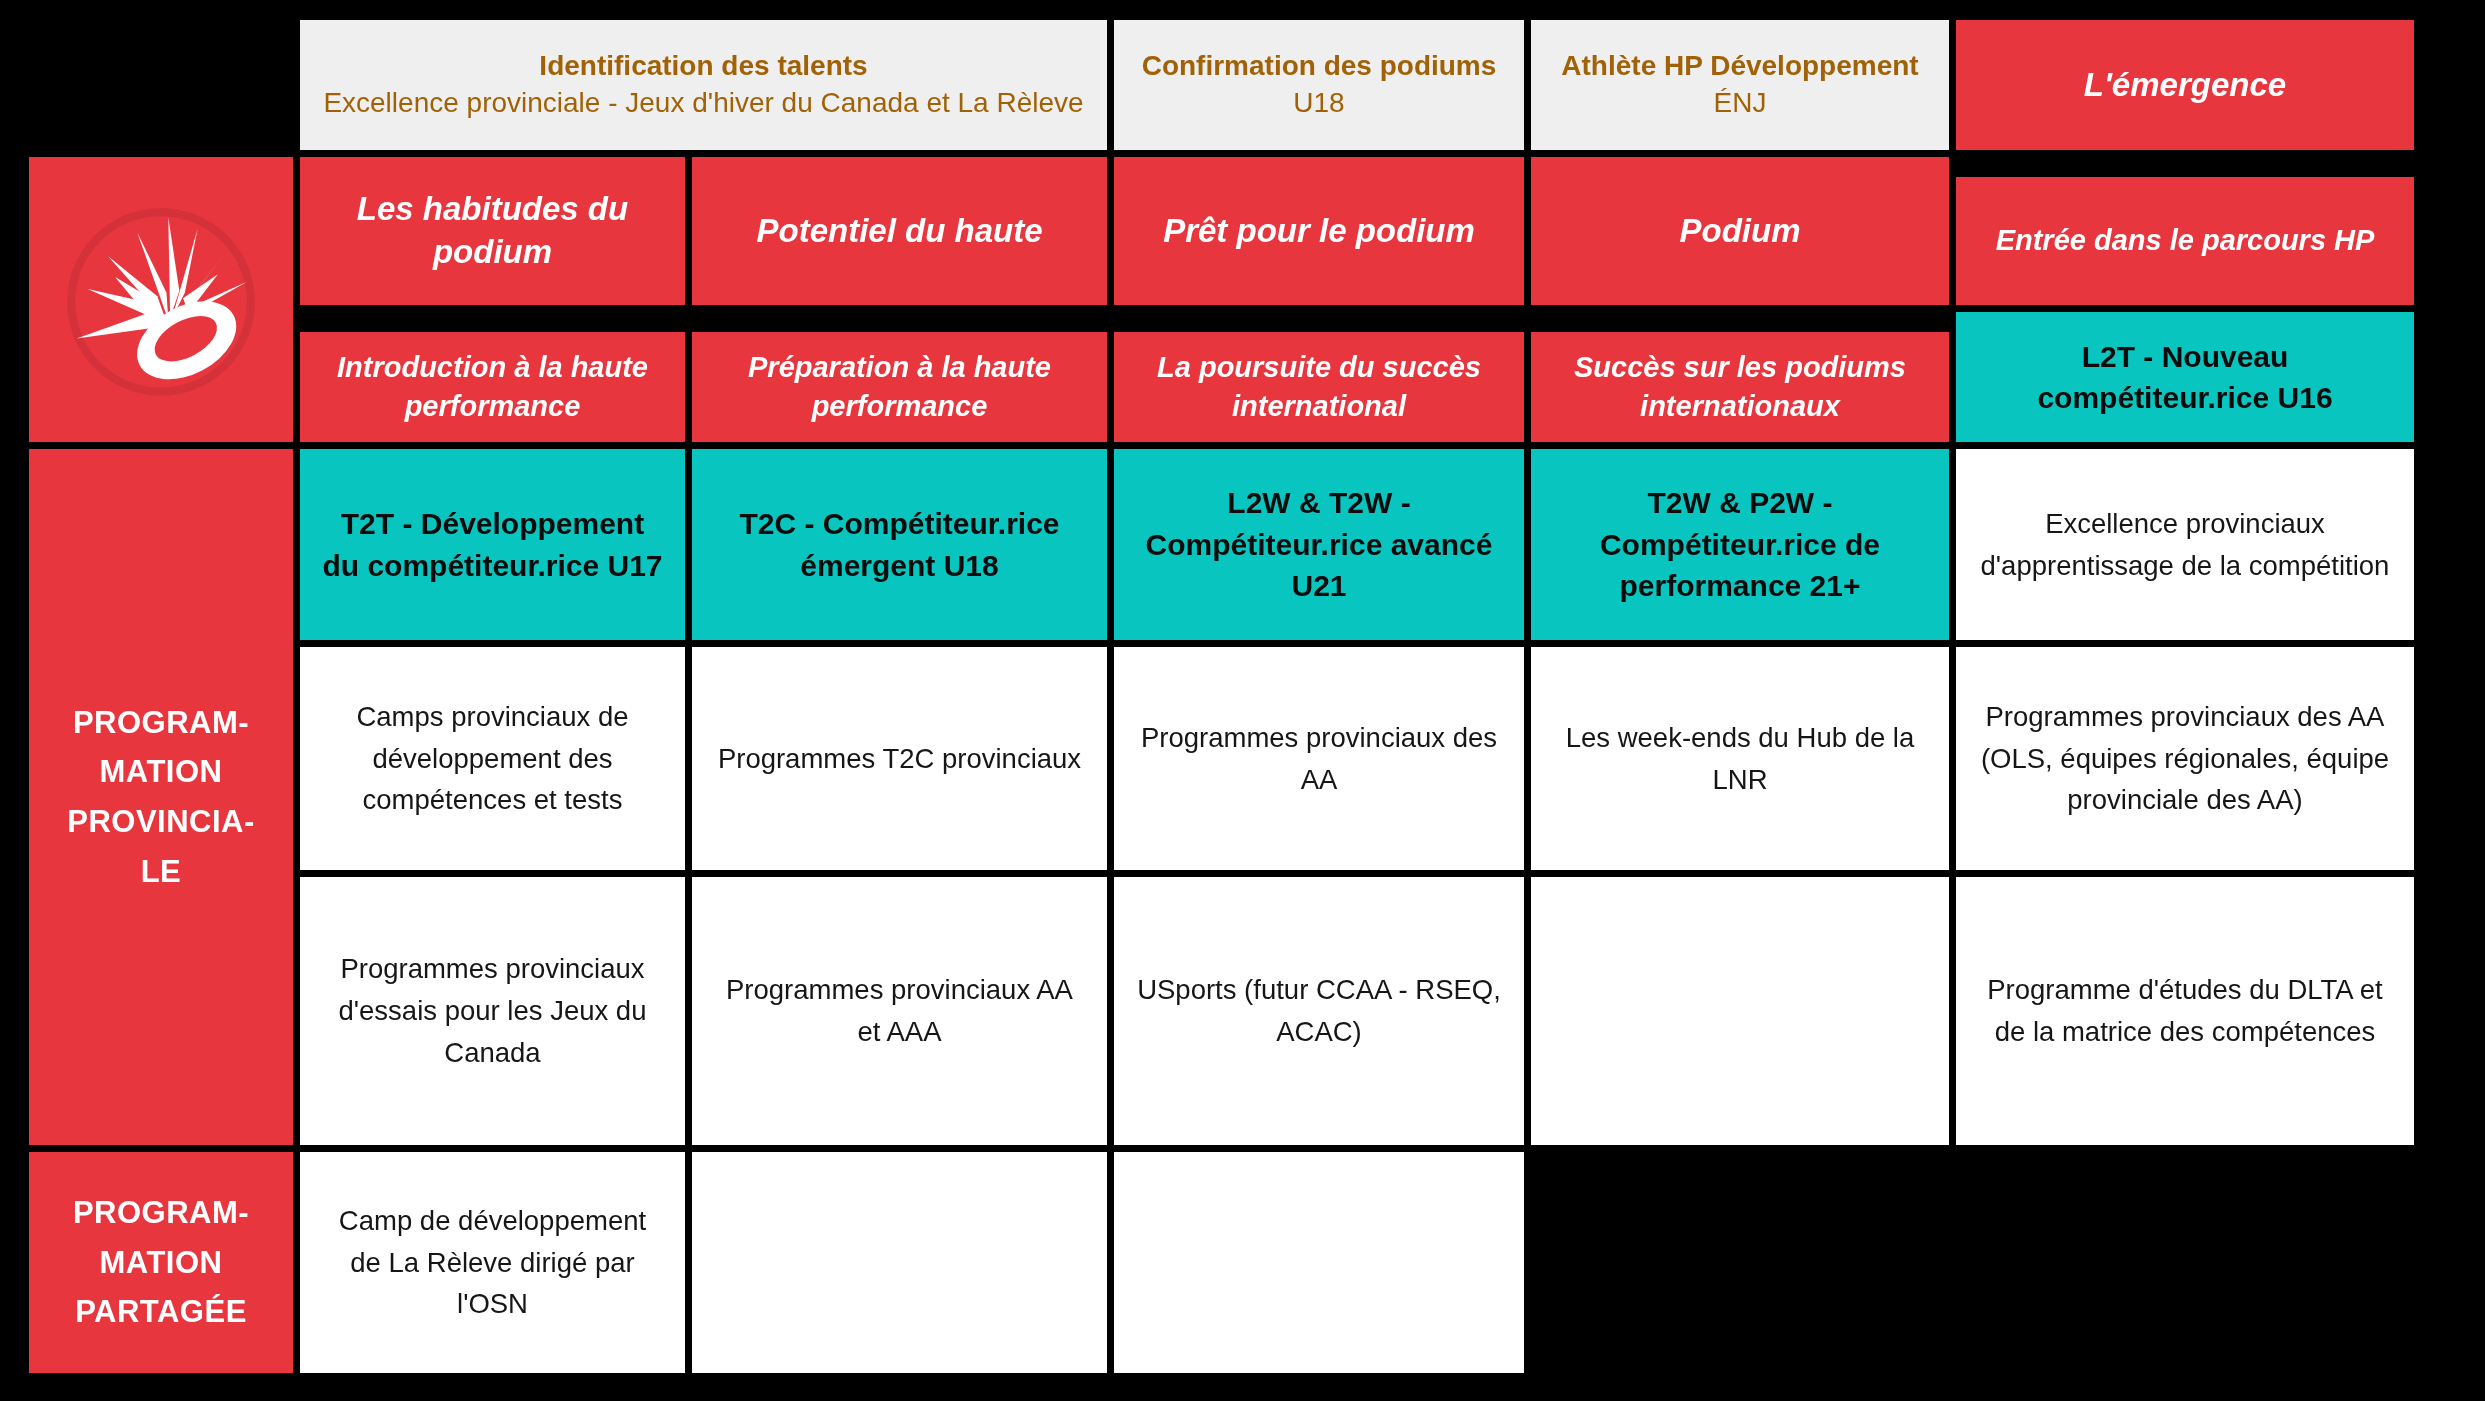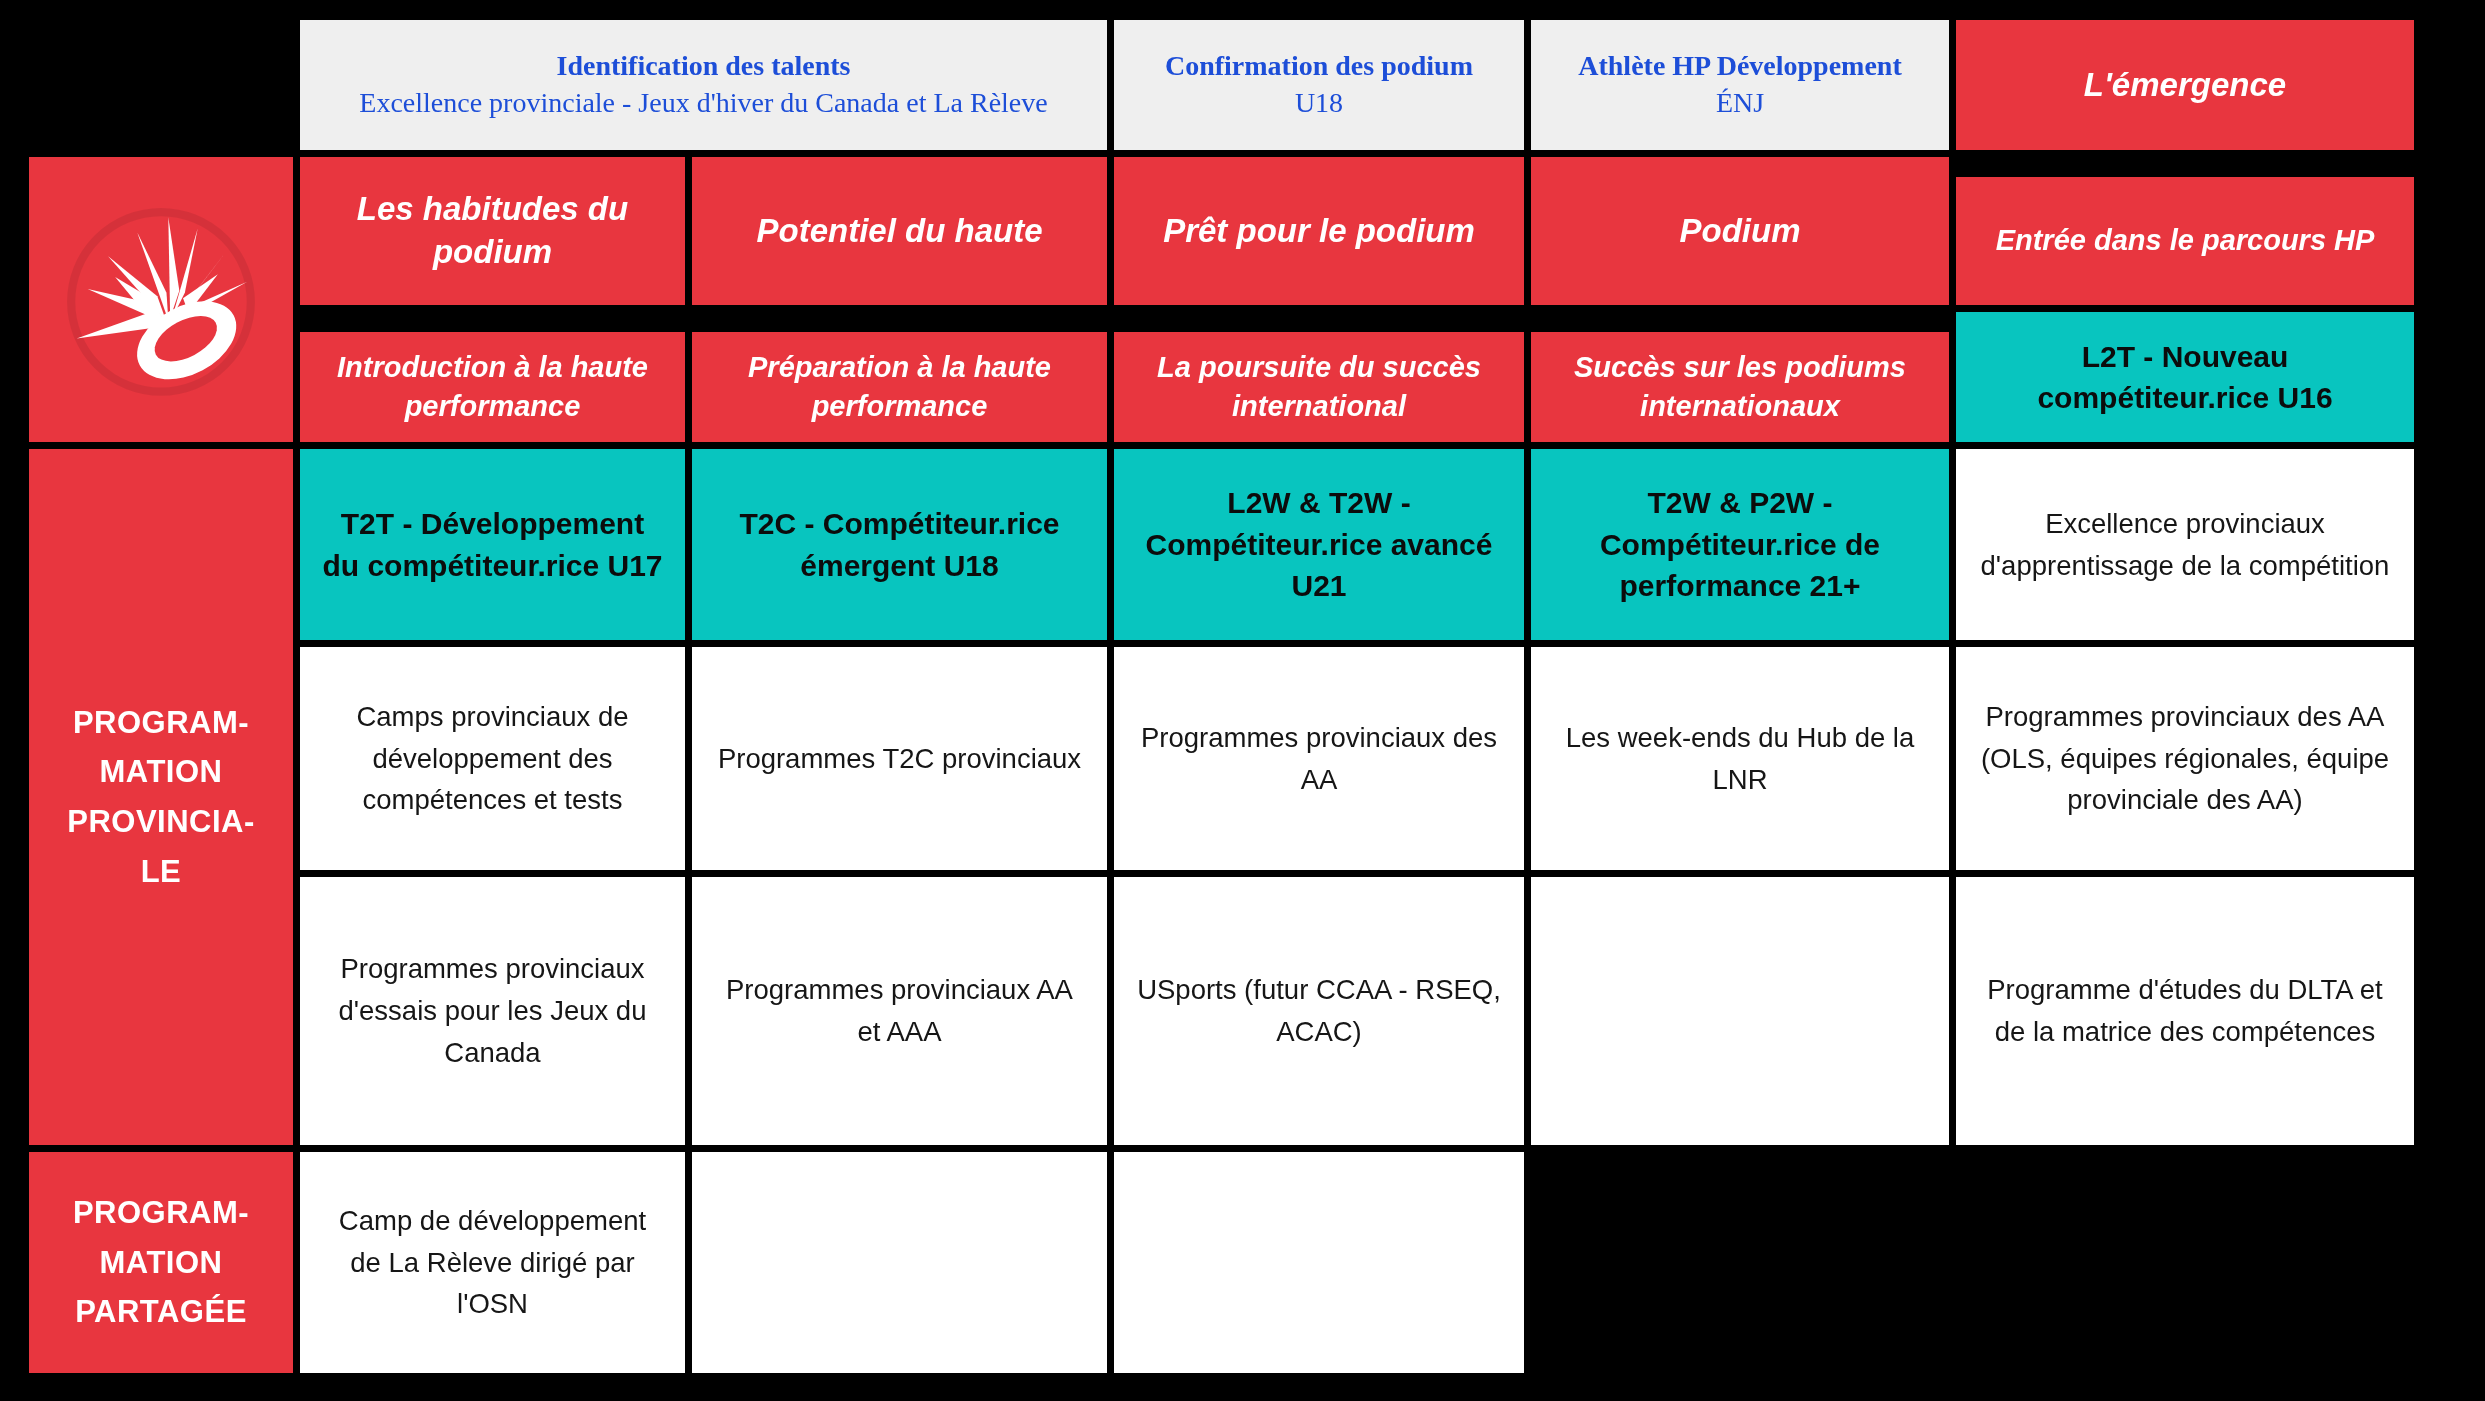--- a/index.html
+++ b/index.html
@@ -16,21 +16,21 @@
     grid-template-columns:264px 385px 415px 410px 418px 458px;
     grid-template-rows:130px 148px 130px 191px 223px 268px 221px;
     gap:7px;
     background:#000;
   }
   .cell{
     display:flex;align-items:center;justify-content:center;
     text-align:center;box-sizing:border-box;padding:8px 22px;
   }
   .corner{background:transparent;}
-  .hdr{background:#EFEFEF;color:#1d4ed8;flex-direction:column;line-height:1.32;padding:8px 20px;font-family:Liberation Serif, serif;}
+  .hdr{background:#EFEFEF;color:#a16207;flex-direction:column;line-height:1.32;padding:8px 20px;}
   .hdr .t{font-weight:bold;font-size:28px;}
   .hdr .s{font-weight:normal;font-size:28px;}
   .red{background:#E8363F;color:#fff;}
   .phase{font-size:33px;font-weight:bold;font-style:italic;line-height:1.3;}
   .descr{font-size:29px;font-weight:bold;font-style:italic;line-height:1.35;margin-top:20px;}
   .teal{background:#08C5BF;color:#0c0c0c;font-size:30px;font-weight:bold;line-height:1.38;}
   .white{background:#fff;color:#161616;font-size:27.5px;font-weight:normal;line-height:1.52;}
   .rowlabel{
     background:#E8363F;color:#ffffff;font-size:31px;font-weight:bold;
     line-height:1.6;letter-spacing:0.5px;white-space:pre-line;
@@ -52,21 +52,21 @@
 
 <div class="matrix">
 
   <div class="cell corner r1c1"></div>
 
   <div class="cell hdr h1">
     <div class="t">Identification des talents</div>
     <div class="s">Excellence provinciale - Jeux d'hiver du Canada et La Rèleve</div>
   </div>
   <div class="cell hdr h2">
-    <div class="t">Confirmation des podium</div>
+    <div class="t">Confirmation des podiums</div>
     <div class="s">U18</div>
   </div>
   <div class="cell hdr h3">
     <div class="t">Athlète HP Développement</div>
     <div class="s">ÉNJ</div>
   </div>
 
   <div class="cell logo-cell">
     <svg width="230" height="230" viewBox="0 0 240 240" aria-hidden="true">
       <circle cx="120" cy="122" r="98" fill="none" stroke="rgba(0,0,0,0.08)" stroke-width="9"></circle>

